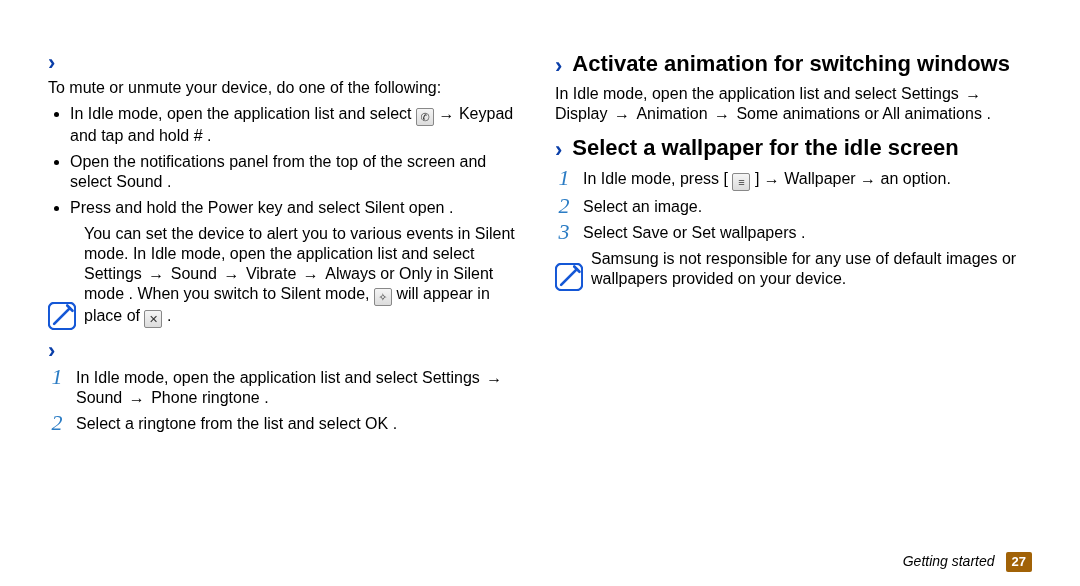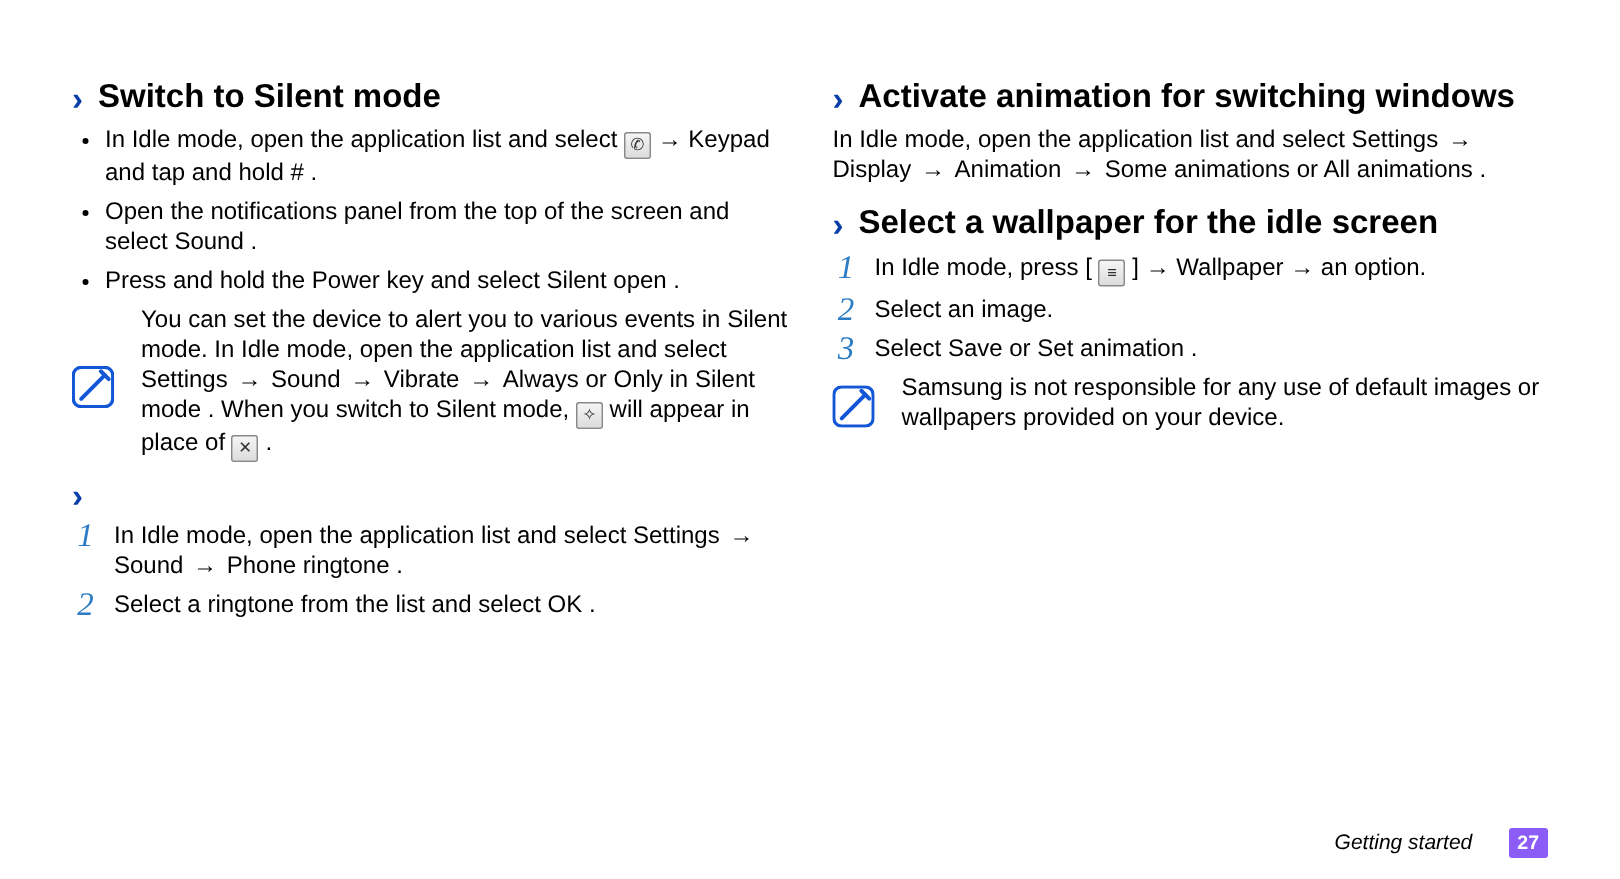--- a/index.html
+++ b/index.html
@@ -70,22 +70,22 @@
     width: 18px;
     text-align: center;
   }
   .step-body {
     flex: 1;
     padding-top: 2px;
   }
   b, .b { font-weight: 400; }
   .note {
     display: flex;
-    align-items: center;
-    gap: 18px;
+    align-items: flex-end;
+    gap: 8px;
     margin: 6px 0;
   }
   .note-icon {
     width: 28px;
     height: 28px;
     flex: 0 0 28px;
     position: relative;
     top: 2px;
   }
   .note-body {
@@ -108,45 +108,45 @@
   .inline-icon.phone::before { content: "✆"; }
   .inline-icon.vibrate::before { content: "✧"; }
   .inline-icon.mute::before { content: "✕"; }
   .arrow { padding: 0 2px; }
   .footer {
     position: absolute;
     right: 48px;
     bottom: 14px;
     display: flex;
     align-items: center;
-    gap: 24px;
+    gap: 11px;
     font-style: italic;
     font-size: 14px;
   }
   .page-badge {
-    background: #8b5cf6;
+    background: #a16207;
     color: #fff;
     font-style: normal;
     font-weight: 600;
     border-radius: 2px;
     padding: 2px 6px;
     font-size: 13px;
   }
 </style>
 </head>
 <body>
 
 <div class="page">
 
   <div class="col">
 
     <div class="sec-head">
       <span class="chevron">›</span>
-      <span class="sec-title">Switch to Silent mode</span>
-    </div>
+    </div>
+    <div class="para">To mute or unmute your device, do one of the following:</div>
 
     <ul class="bullets">
       <li>
         <span>In Idle mode, open the application list and select </span>
         <span class="inline-icon phone"></span>
         <span> → </span>
         <b>Keypad</b>
         <span> and tap and hold </span>
         <b>#</b>
         <span>.</span>
@@ -253,21 +253,21 @@
     <div class="ol-step">
       <div class="step-num">2</div>
       <div class="step-body">Select an image.</div>
     </div>
     <div class="ol-step">
       <div class="step-num">3</div>
       <div class="step-body">
         <span>Select </span>
         <b>Save</b>
         <span> or </span>
-        <b>Set animation</b>
+        <b>Set wallpapers</b>
         <span>.</span>
       </div>
     </div>
 
     <div class="note">
       <svg class="note-icon" viewBox="0 0 32 32">
         <rect x="1" y="1" width="30" height="30" rx="6" fill="#fff" stroke="#1457d6" stroke-width="2.5"></rect>
         <path d="M7 25 L25 7" stroke="#1457d6" stroke-width="3" stroke-linecap="round"></path>
         <path d="M22 4 L28 10" stroke="#1457d6" stroke-width="3" stroke-linecap="round"></path>
       </svg>

